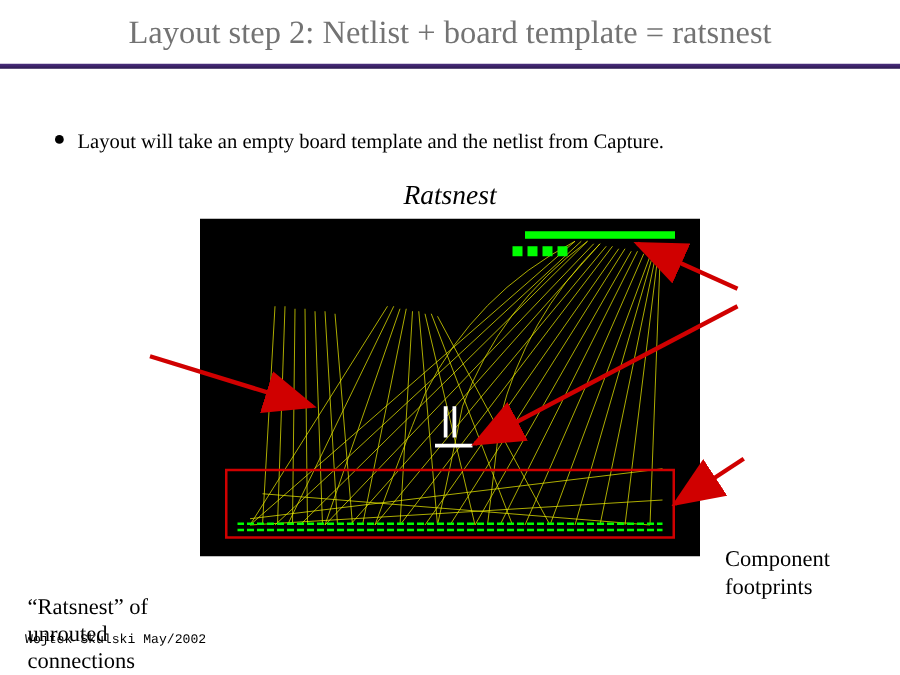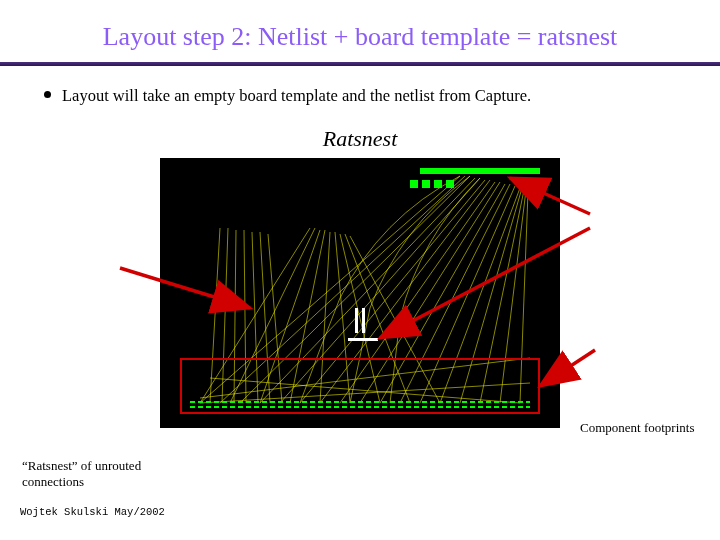--- a/index.html
+++ b/index.html
@@ -6,35 +6,36 @@
   body {
     width: 720px;
     height: 540px;
     background: #fff;
     font-family: "Times New Roman", Times, serif;
     color: #000;
     position: relative;
     overflow: hidden;
   }
   .title {
-    color: #8b5cf6;
+    color: #737373;
     font-size: 26px;
     text-align: center;
-    padding: 22px 10px 10px;
+    padding: 11px 10px 10px;
     font-weight: normal;
   }
   .rule {
     height: 4px;
     background: linear-gradient(#4b2f7f, #2b1850);
     width: 100%;
   }
   .bullets {
     padding: 18px 17px 6px 62px;
     font-size: 16.5px;
     line-height: 1.45;
+    margin-top: 28px;
   }
   .bullets .row {
     position: relative;
     margin-bottom: 4px;
   }
   .bullets .dot {
     position: absolute;
     left: -18px;
     top: 7px;
     width: 7px;
@@ -73,21 +74,21 @@
   }
   .fp-strip { position:absolute; left: 30px; top: 243px; width: 340px; height: 2px;
               background: repeating-linear-gradient(90deg,#00ff00 0 5px, transparent 5px 8px); }
   .fp-strip2 { position:absolute; left: 30px; top: 248px; width: 340px; height: 2px;
               background: repeating-linear-gradient(90deg,#00ff00 0 5px, transparent 5px 8px); }
   
   .rats { position:absolute; inset:0; }
   
   .annot {
     position: absolute;
-    font-size: 13px;
+    font-size: 18px;
     line-height: 1.2;
   }
   .annot.left { left: 22px; top: 300px; width: 120px; }
   .annot.right1 { left: 580px; top: 262px; width: 120px; }
   .footer {
     position: absolute;
     bottom: 22px;
     left: 20px;
     right: 16px;
     display: flex;

